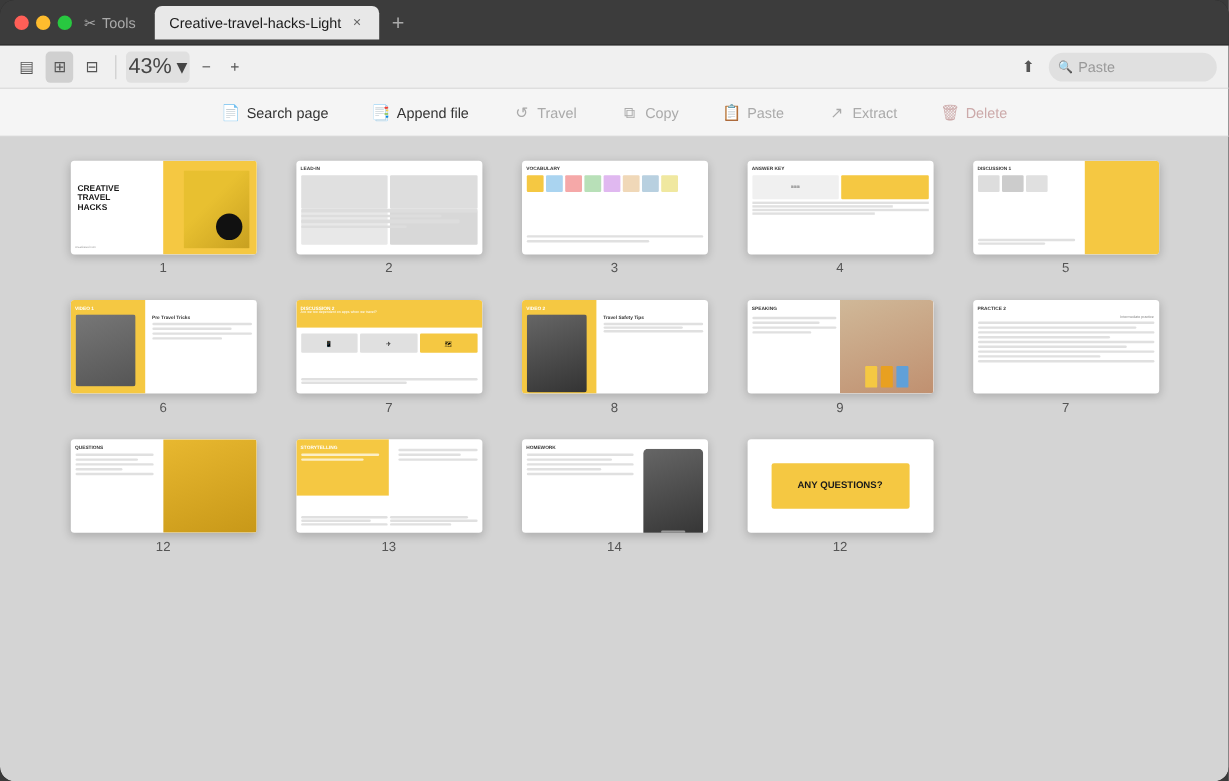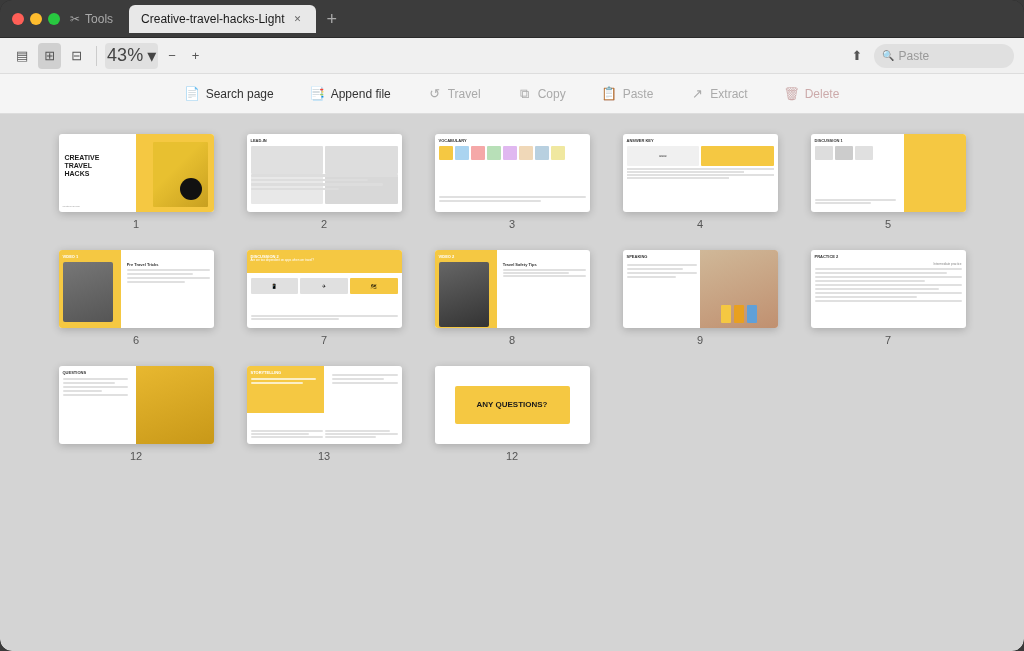--- a/index.html
+++ b/index.html
@@ -543,20 +543,37 @@
             <div style="flex:1;display:flex;flex-direction:column;gap:1px;">
               <div style="height:2px;background:#e0e0e0;border-radius:1px;width:90%;"></div>
               <div style="height:2px;background:#e0e0e0;border-radius:1px;"></div>
               <div style="height:2px;background:#e0e0e0;border-radius:1px;width:70%;"></div>
             </div>
           </div>
         </div>
         <span class="page-number">13</span>
       </div>
 
+      <div class="page-item">
+        <div class="page-thumb">
+          <div style="position:absolute;top:4px;left:4px;font-size:4px;font-weight:bold;color:#333;text-transform:uppercase;">HOMEWORK</div>
+          <div style="position:absolute;top:12px;left:4px;right:40%;display:flex;flex-direction:column;gap:2px;">
+            <div style="height:2px;background:#e0e0e0;border-radius:1px;"></div>
+            <div style="height:2px;background:#e0e0e0;border-radius:1px;width:80%;"></div>
+            <div style="height:2px;background:#e0e0e0;border-radius:1px;"></div>
+            <div style="height:2px;background:#e0e0e0;border-radius:1px;width:70%;"></div>
+            <div style="height:2px;background:#e0e0e0;border-radius:1px;"></div>
+          </div>
+          <div style="position:absolute;top:8px;right:4px;width:50px;height:75px;background:#555;border-radius:4px;overflow:hidden;">
+            <div style="width:100%;height:100%;background:linear-gradient(160deg,#666 0%,#333 100%);"></div>
+            <div style="position:absolute;bottom:4px;left:50%;transform:translateX(-50%);width:20px;height:3px;background:#999;border-radius:1px;"></div>
+          </div>
+        </div>
+        <span class="page-number">14</span>
+      </div>
 
       <div class="page-item">
         <div class="page-thumb">
           <div style="position:absolute;top:20px;left:20px;right:20px;bottom:20px;background:#f5c842;border-radius:2px;display:flex;align-items:center;justify-content:center;">
             <div style="font-size:8px;font-weight:900;color:#1a1a1a;text-align:center;text-transform:uppercase;line-height:1.2;">ANY QUESTIONS?</div>
           </div>
         </div>
         <span class="page-number">12</span>
       </div>
 

